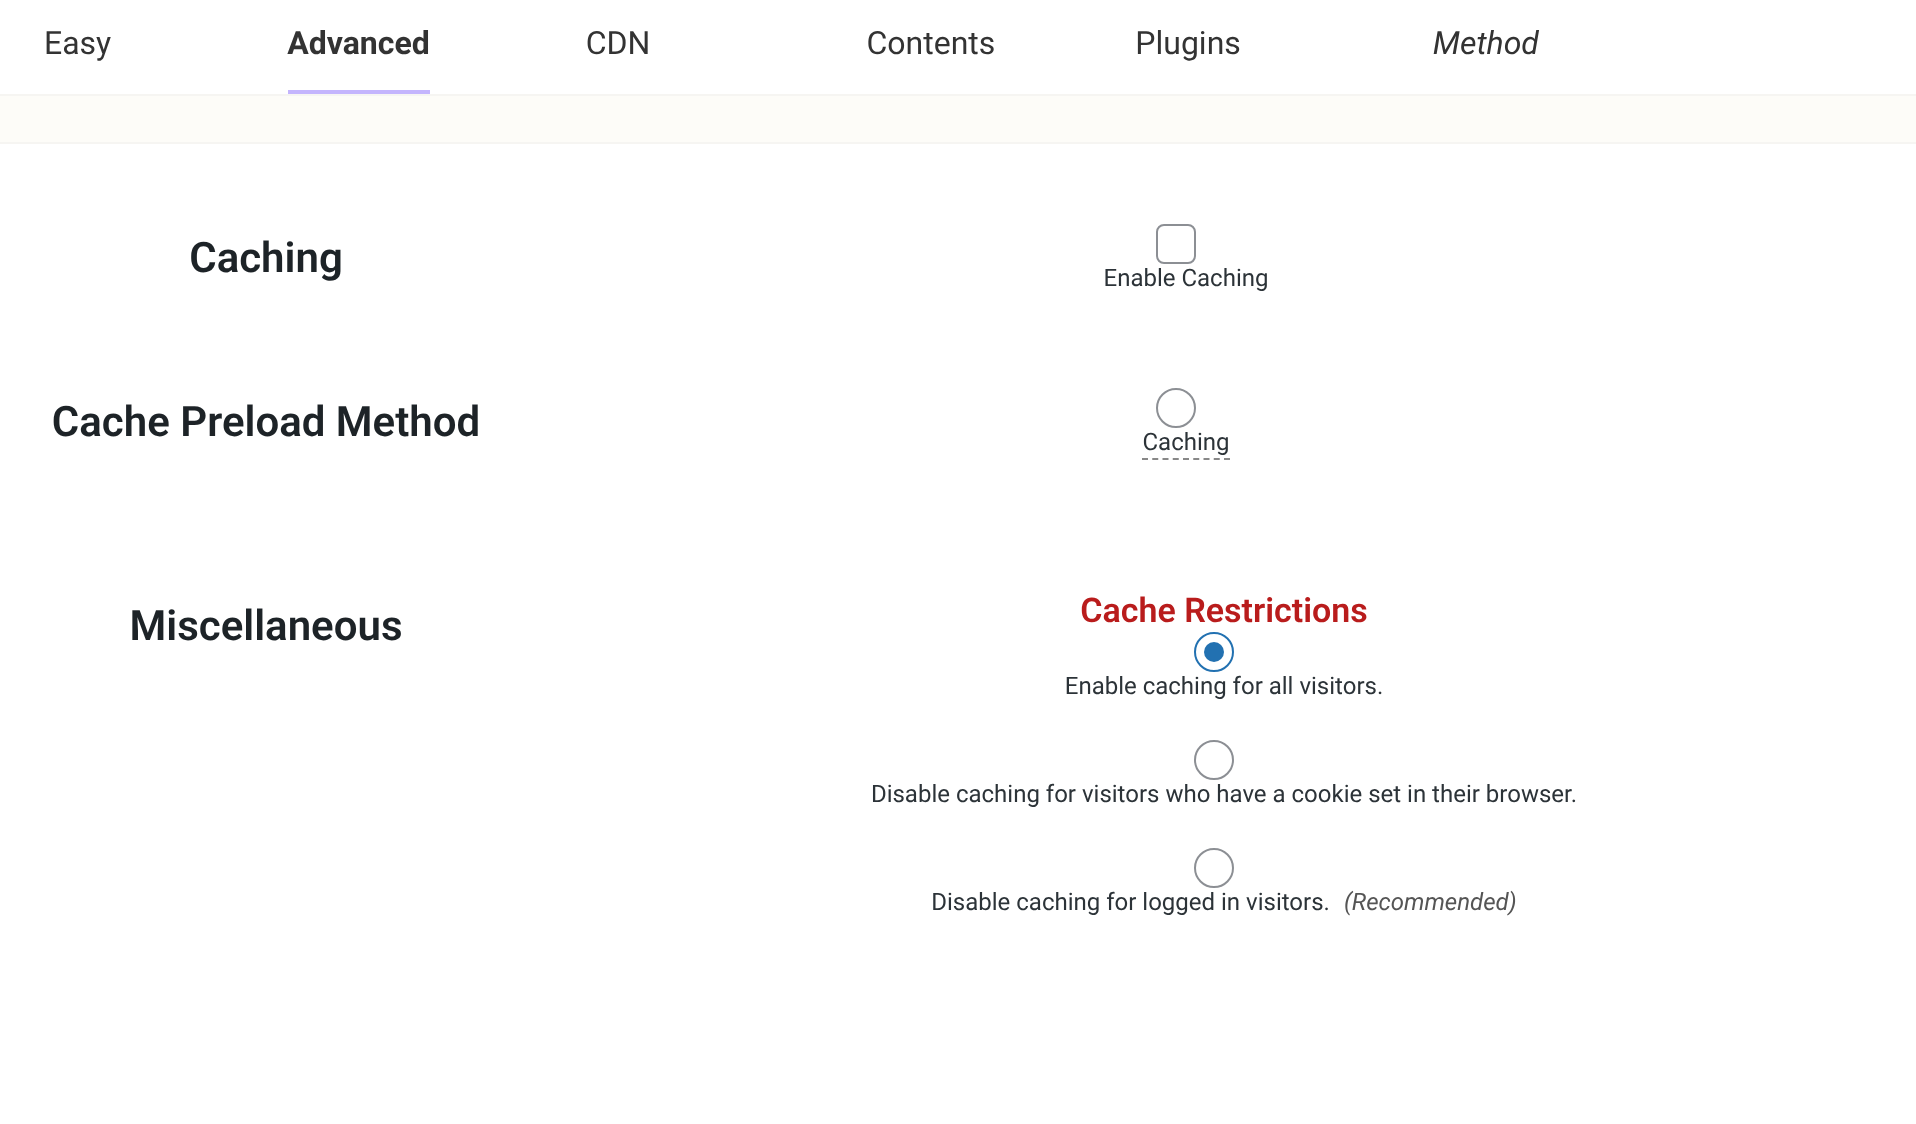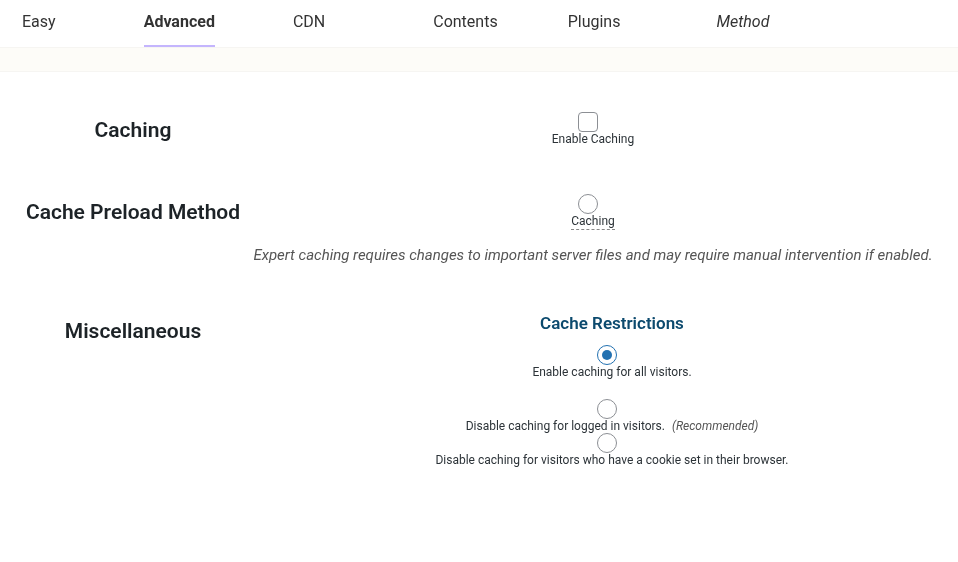--- a/index.html
+++ b/index.html
@@ -121,22 +121,21 @@
       font-style: italic;
       color: #555;
       font-size: 15px;
       line-height: 1.55;
       margin-top: -6px;
       max-width: 690px;
     }
     .subsection-title {
       font-weight: 600;
       font-size: 17px;
-      margin-bottom: 12px;
-      color: #0c4a6e;
+      color: #b91c1c;
     }
   </style>
 </head>
 <body>
 
 <div class="tab-wrapper">
   <div class="tab-item">Easy</div>
   <div class="tab-item active">Advanced</div>
   <div class="tab-item">CDN</div>
   <div class="tab-item">Contents</div>
@@ -157,39 +156,38 @@
     </div>
   </div>
 
   <div class="form-row">
     <div class="row-label">Cache Preload Method</div>
     <div class="row-content">
       <label class="radio-line">
         <span class="radio-circle"></span>
         <span class="underline-label">Caching</span>
       </label>
-      <div class="description">Expert caching requires changes to important server files and may require manual intervention if enabled.</div>
     </div>
   </div>
 
   <div class="form-row">
     <div class="row-label">Miscellaneous</div>
     <div class="row-content">
       <div class="subsection-title">Cache Restrictions</div>
       <label class="radio-line tight">
         <span class="radio-circle checked"></span>
         <span>Enable caching for all visitors.</span>
       </label>
+      <label class="radio-line tight">
+        <span class="radio-circle"></span>
+        <span>Disable caching for visitors who have a cookie set in their browser.</span>
+      </label>
       <label class="radio-line tight" style="margin-bottom:0;">
         <span class="radio-circle"></span>
         <span>
           <span>Disable caching for logged in visitors.</span>
           <span class="hint-italic">(Recommended)</span>
         </span>
       </label>
-      <label class="radio-line tight">
-        <span class="radio-circle"></span>
-        <span>Disable caching for visitors who have a cookie set in their browser.</span>
-      </label>
     </div>
   </div>
 
 </div>
 
 </body></html>

